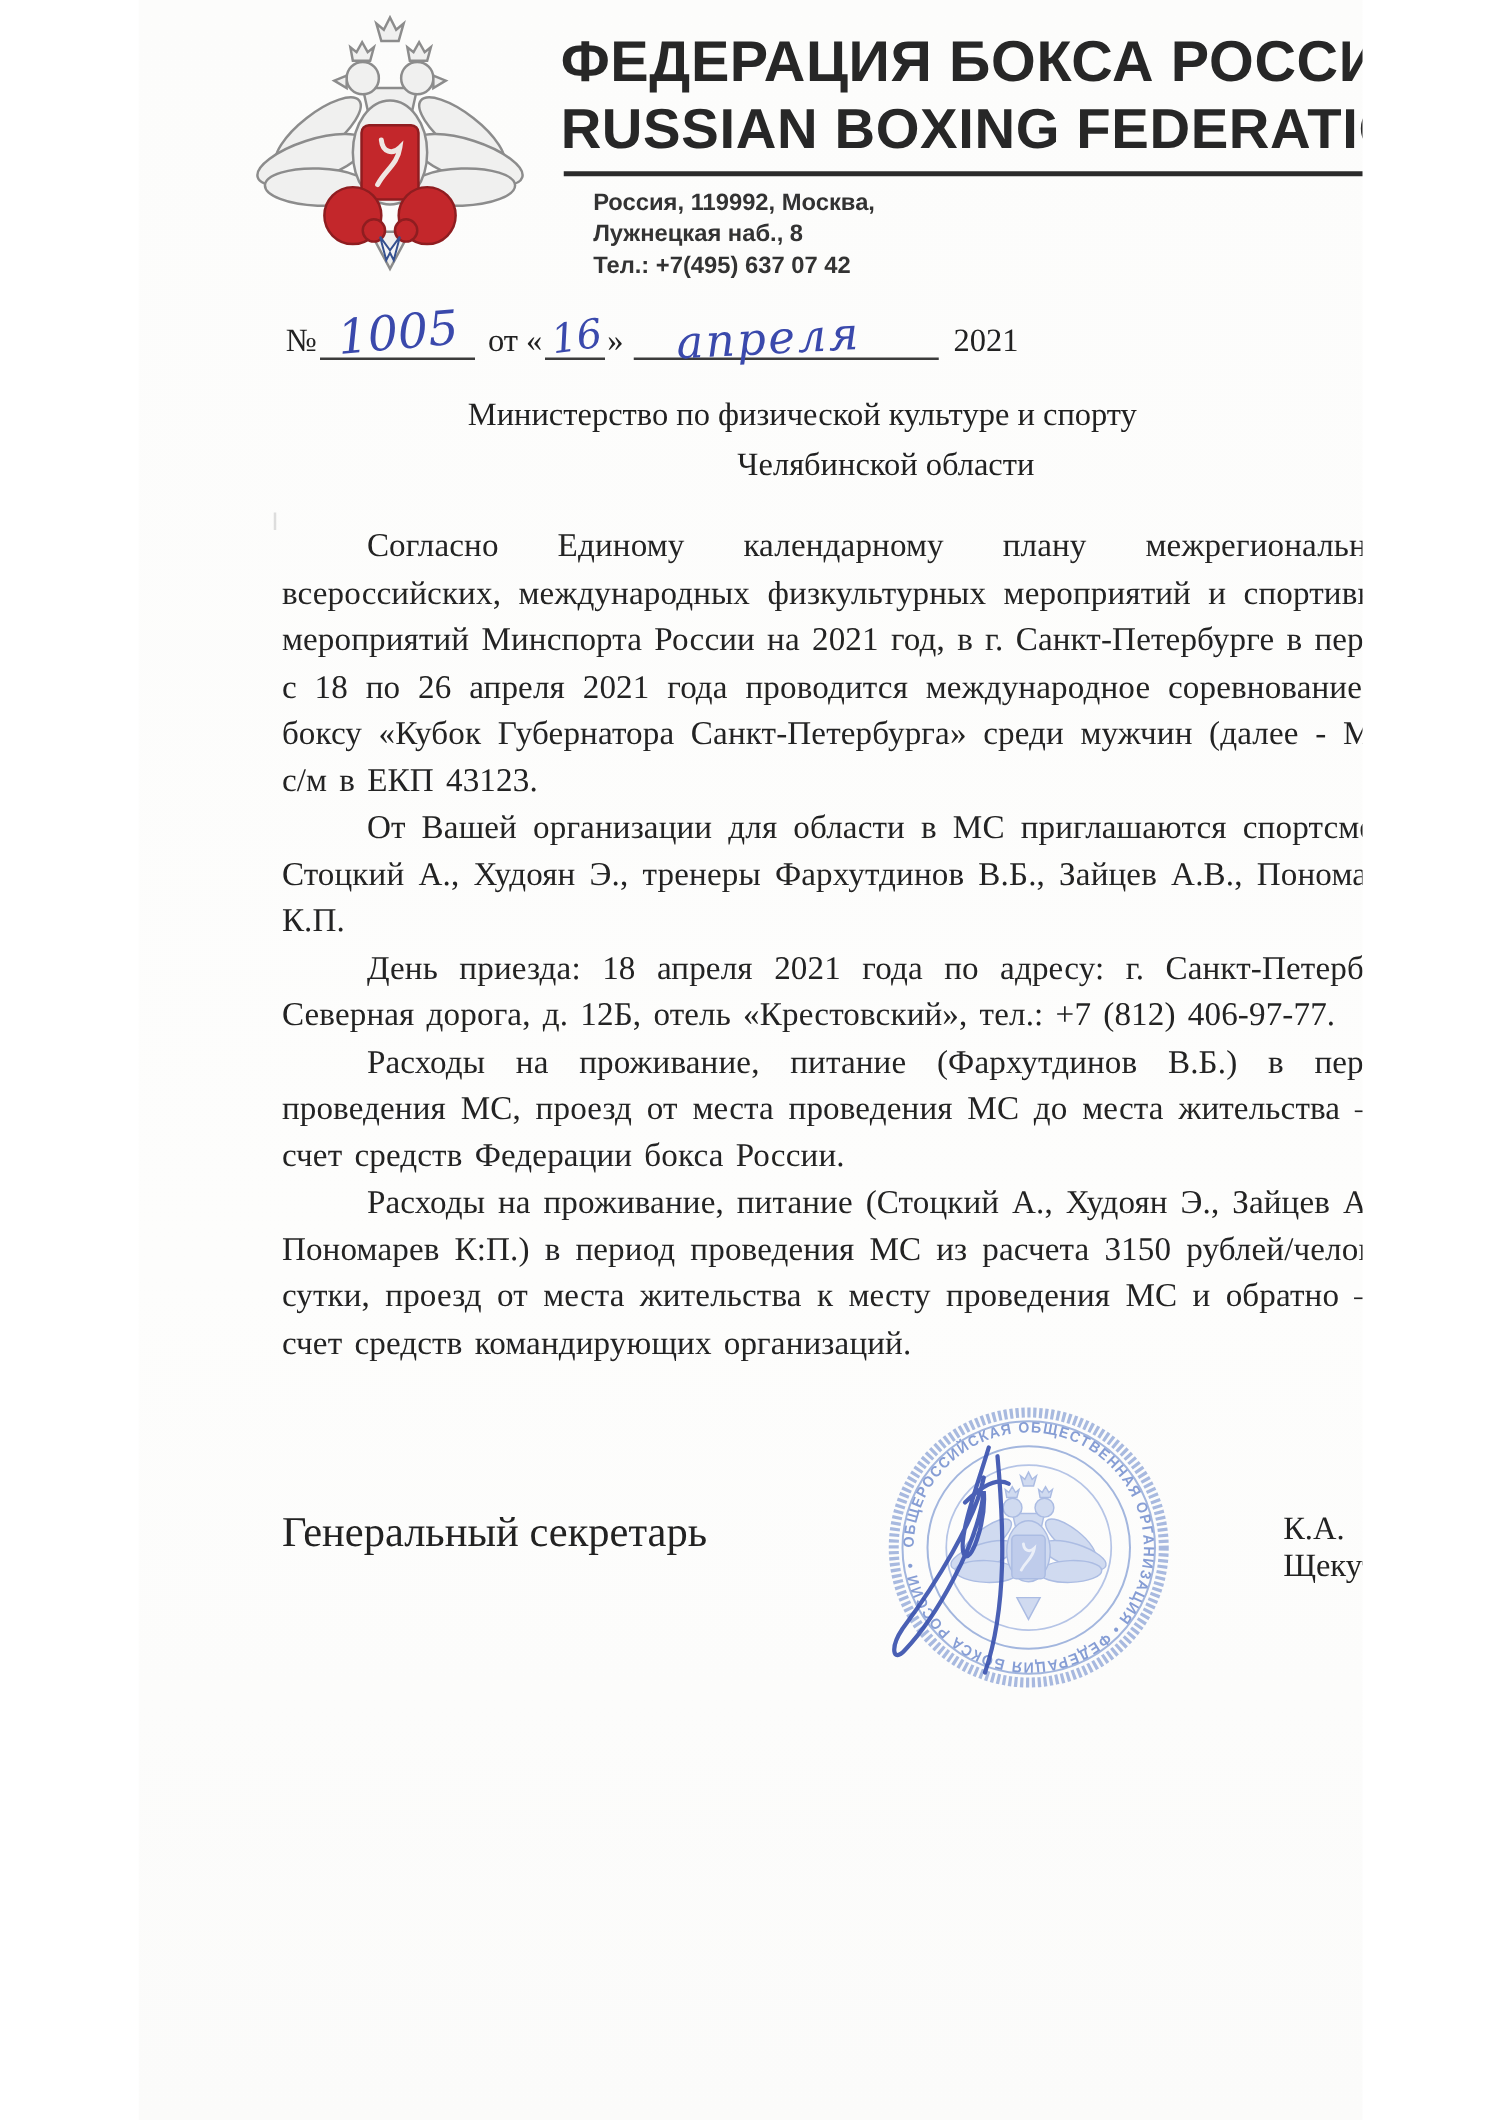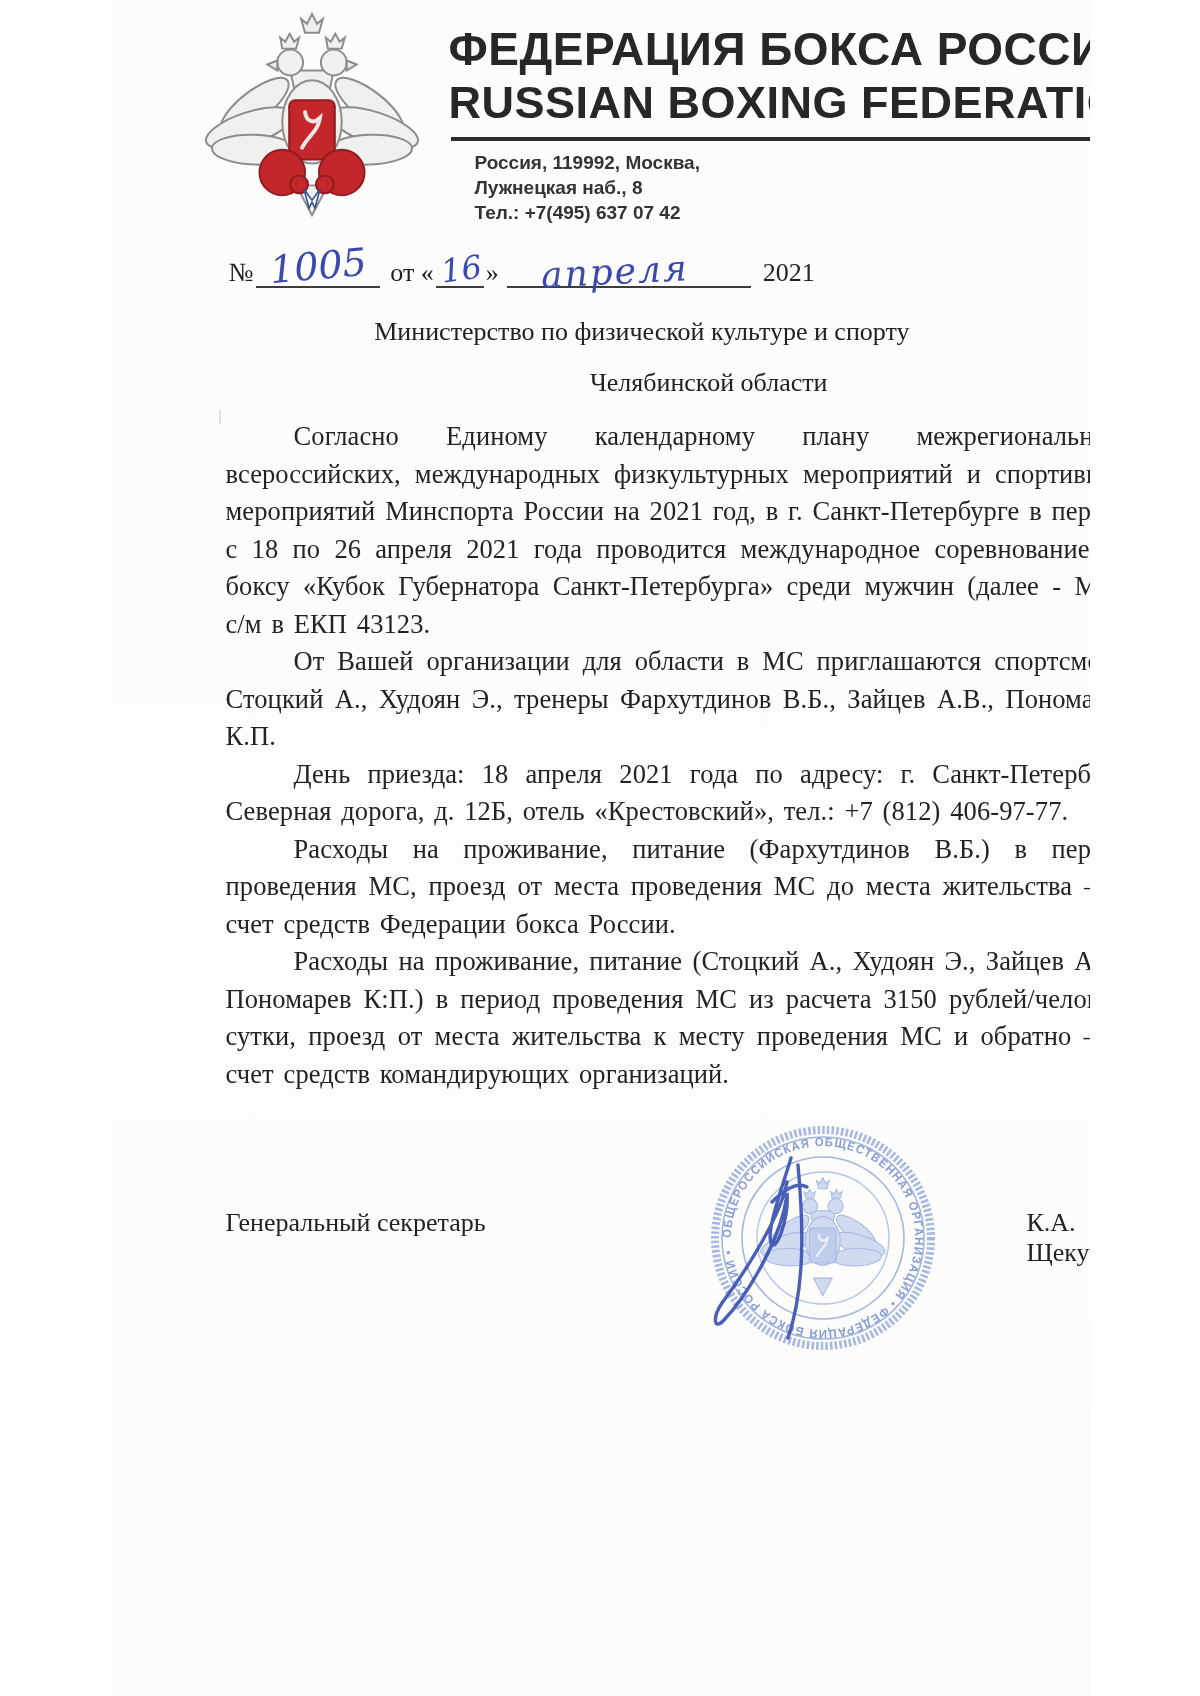--- a/index.html
+++ b/index.html
@@ -29,28 +29,28 @@
   .ot{margin-left:10px;}
   .year{margin-left:12px;}
   .hand{position:absolute;font-family:"DejaVu Serif",serif;font-style:italic;
     color:#3a49ac;white-space:nowrap;}
   .h-num{left:14px;bottom:-2px;font-size:38px;transform:rotate(-5deg);}
   .h-day{left:5px;bottom:-2px;font-size:32px;transform:rotate(-8deg);}
   .h-month{left:34px;bottom:-6px;font-size:36px;transform:rotate(-3deg);letter-spacing:2px;}
   
   .addressee{position:absolute;right:180px;top:312px;text-align:right;
     font-size:26px;line-height:40px;color:#212121;}
-  .addressee .l2{display:block;padding-right:82px;margin-top:11px;}
+  .addressee .l2{display:block;padding-right:82px;}
   
   .body-text{position:absolute;left:115px;top:418px;width:906px;
     font-size:26.5px;line-height:37.5px;text-align:justify;color:#232323;
     letter-spacing:.1px;word-spacing:3px;}
   .body-text p{margin:0;text-indent:68px;}
   
-  .sig-title{position:absolute;left:115px;top:1208px;font-size:26px;color:#222;}
+  .sig-title{position:absolute;left:115px;top:1208px;font-size:34px;color:#222;}
   .sig-name{position:absolute;left:916px;top:1208px;font-size:26px;color:#222;}
   .stamp{position:absolute;left:596px;top:1122px;width:232px;height:232px;opacity:.93;}
   .ink{position:absolute;left:575px;top:1090px;width:290px;height:280px;}
   
   .footer{position:absolute;left:113px;top:1474px;font-size:16px;line-height:20px;color:#2f2f2f;}
   
   .artifact{position:absolute;background:#b9b9b9;opacity:.45;}
   .a1{left:1098px;top:398px;width:2px;height:22px;}
   .a2{left:108px;top:410px;width:2px;height:14px;}
   

